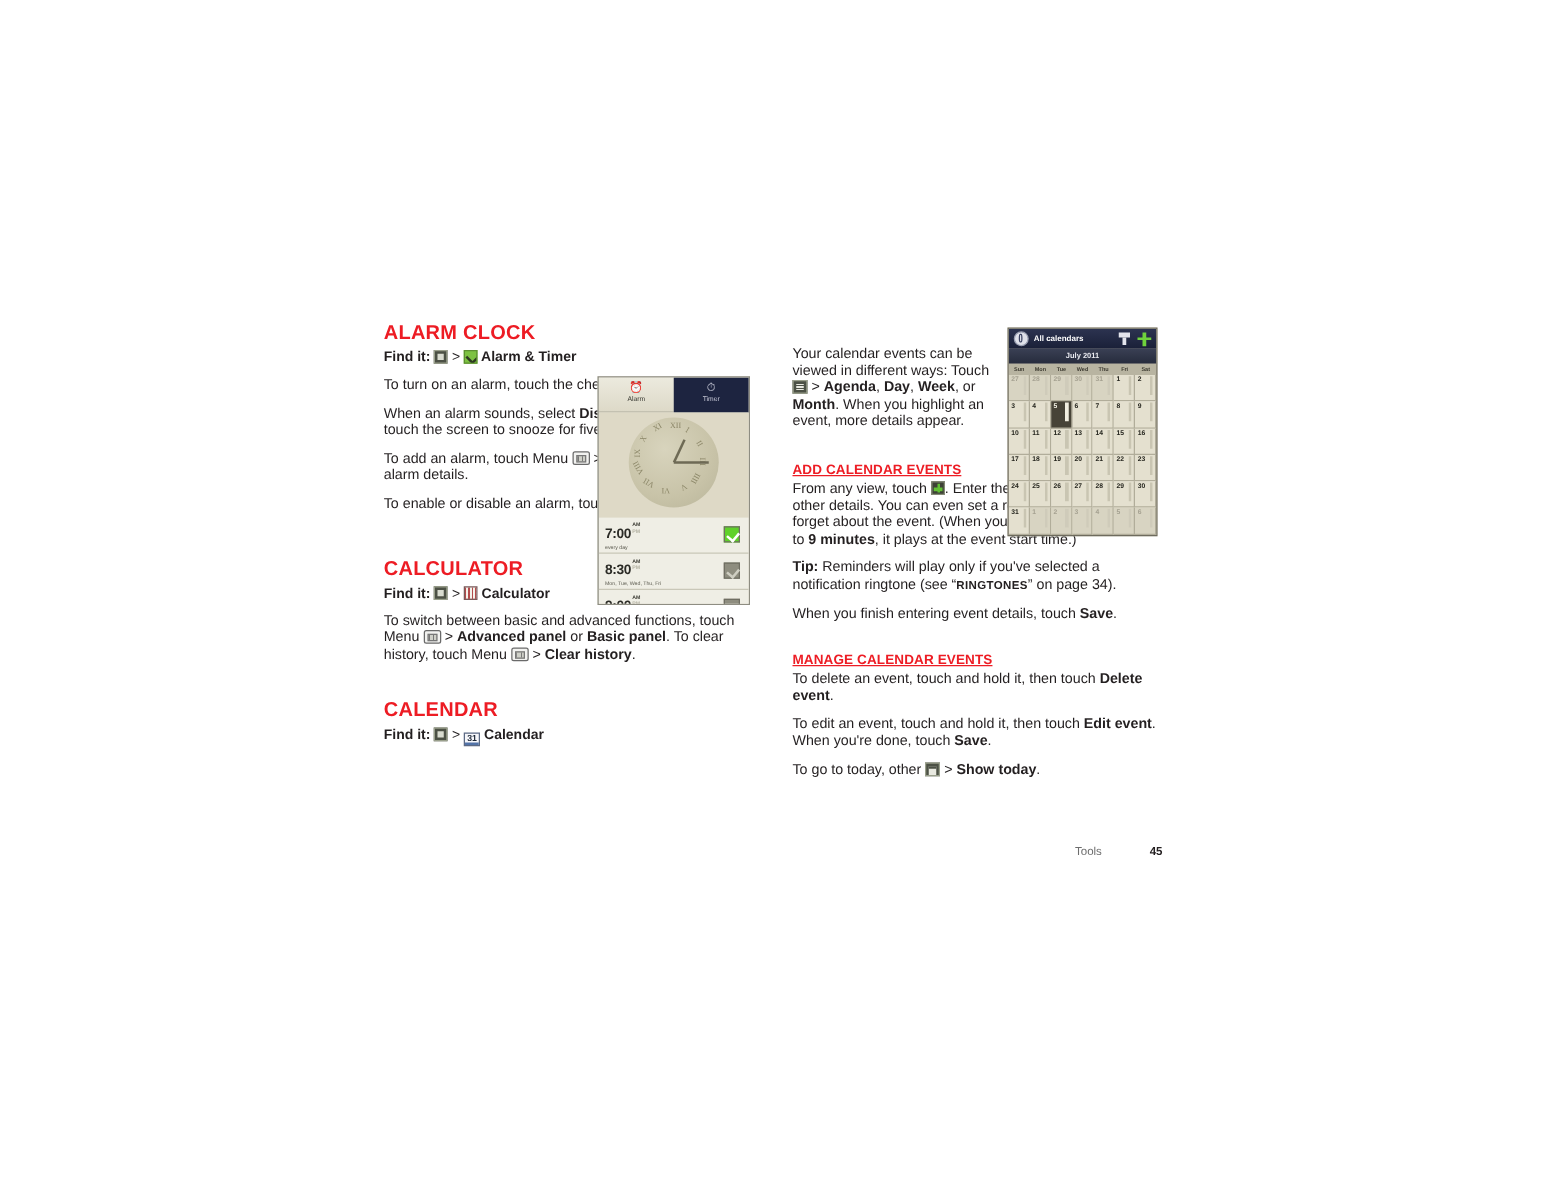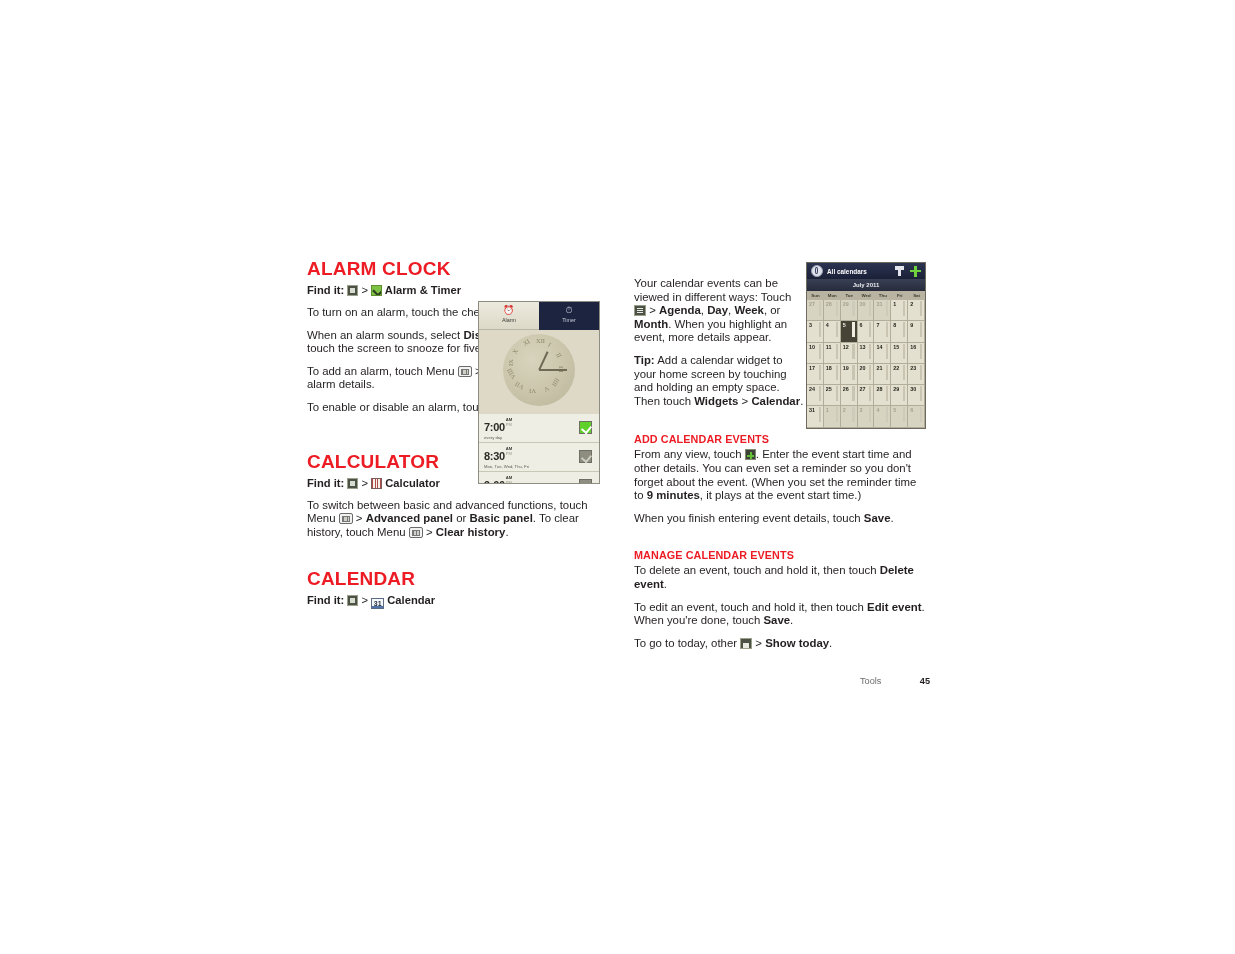--- a/index.html
+++ b/index.html
@@ -30,33 +30,34 @@
   }
   .col-right {
     position: absolute;
     left: 634px;
     top: 258px;
     width: 295px;
     margin-top: 19px;
   }
   h2.section {
     color: #ed1c24;
-    font-size: 19px;
+    font-size: 16px;
     font-weight: bold;
     letter-spacing: 0.2px;
     margin: 0 0 3px 0;
     text-transform: uppercase;
   }
   h3.subsection {
     color: #ed1c24;
     font-size: 10.8px;
     font-weight: bold;
     letter-spacing: 0.1px;
     margin: 0 0 3px 0;
     text-transform: uppercase;
+    text-decoration: underline;
   }
   p.body {
     font-size: 11.4px;
     line-height: 13.6px;
     margin: 0 0 9px 0;
     color: #231f20;
   }
   p.finder {
     font-size: 11.2px;
     line-height: 14px;
@@ -550,34 +551,32 @@
   </div>
 
   <div class="col-right">
 
     <p class="body" style="width:170px">
       <span>Your calendar events can be viewed in different ways: Touch </span><span class="ico ico-view"></span>
       <span class="gt">&gt;</span>
       <b>Agenda</b><span>, </span><b>Day</b><span>, </span><b>Week</b><span>, or </span><b>Month</b><span>. When you highlight an event, more details appear.</span>
     </p>
 
-    <p class="body" style="width:170px">
-      <b>Tip:</b><span> Add a calendar widget to your home screen by touching and holding an empty space. Then touch </span><b>Widgets</b>
-      <span class="gt">&gt;</span>
-      <b>Calendar</b><span>.</span>
-    </p>
 
     <div style="height:16px"></div>
 
     <h3 class="subsection">ADD CALENDAR EVENTS</h3>
 
     <p class="body">
       <span>From any view, touch </span><span class="ico ico-plus"></span><span>. Enter the event start time and other details. You can even set a reminder so you don't forget about the event. (When you set the reminder time to </span><b>9 minutes</b><span>, it plays at the event start time.)</span>
     </p>
 
+    <p class="body">
+      <b>Tip:</b><span> Reminders will play only if you've selected a notification ringtone (see “</span><span class="smallcaps">RINGTONES</span><span>” on page 34).</span>
+    </p>
 
     <p class="body">
       <span>When you finish entering event details, touch </span><b>Save</b><span>.</span>
     </p>
 
     <div style="height:15px"></div>
 
     <h3 class="subsection">MANAGE CALENDAR EVENTS</h3>
 
     <p class="body">

